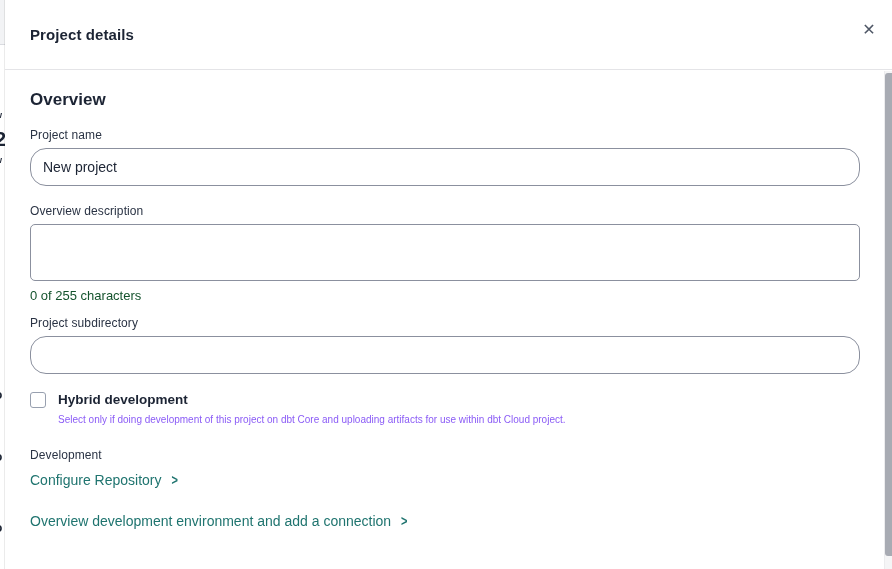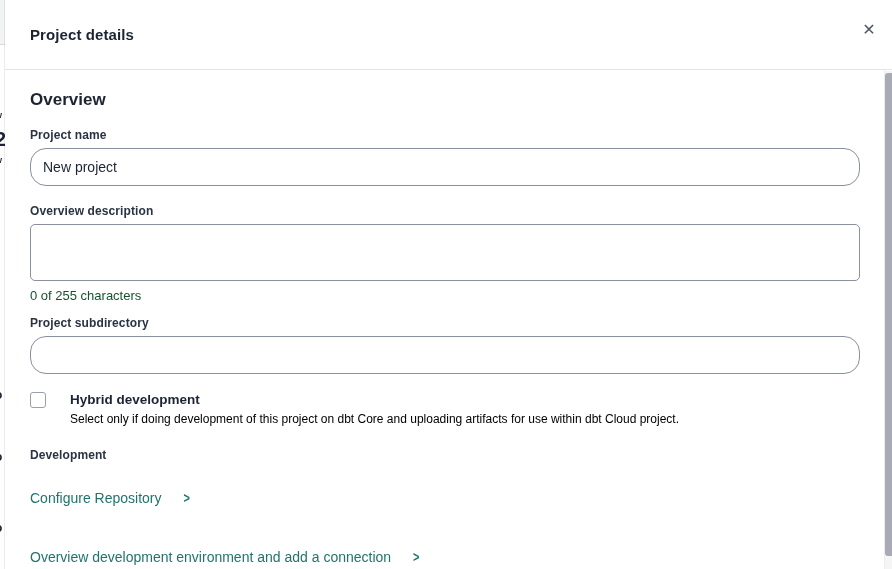--- a/index.html
+++ b/index.html
@@ -47,21 +47,21 @@
 
   .modal-body {
     position: relative; flex: 1;
     padding: 20px 40px 0 25px;
     overflow: hidden;
   }
 
   .section-title { font-size: 17px; font-weight: 700; color: #1c2434; margin-bottom: 18px; }
 
   .field-label {
-    font-size: 12px; font-weight: 700; color: #2a3344;
+    font-size: 12px; font-weight: 400; color: #2a3344;
     margin-bottom: 6px; letter-spacing: 0.1px;
   }
   .text-input {
     width: 830px; height: 38px;
     border: 1px solid #8b909e; border-radius: 16px;
     padding: 0 12px; font-size: 14px; color: #1c2434;
     font-family: "Liberation Sans", "DejaVu Sans", sans-serif;
     background: #ffffff; outline: none; display: block;
   }
   .text-area {
@@ -69,35 +69,35 @@
     border: 1px solid #8b909e; border-radius: 5px;
     padding: 8px 12px; font-size: 14px; color: #1c2434;
     font-family: "Liberation Sans", "DejaVu Sans", sans-serif;
     background: #ffffff; outline: none; resize: none; display: block;
   }
   .helper-text { font-size: 13px; color: #14532d; margin-top: 7px; }
 
   .gap-18 { height: 18px; }
   .gap-13 { height: 13px; }
 
-  .checkbox-row { display: flex; margin-top: 17px; gap: 12px; }
+  .checkbox-row { display: flex; margin-top: 17px; }
   .checkbox {
     width: 16px; height: 16px; flex: 0 0 16px;
     border: 1px solid #98a0af; border-radius: 3px;
     background: #ffffff; margin-top: 1px; cursor: pointer;
   }
   .checkbox-texts { margin-left: 12px; }
   .checkbox-label { font-size: 13.5px; font-weight: 700; color: #1c2434; line-height: 17px; }
-  .checkbox-desc { font-size: 12px; color: #000000; line-height: 19px; margin-top: 2px; }
+  .checkbox-desc { font-size: 10px; color: #8b5cf6; line-height: 19px; margin-top: 2px; }
 
   .link-section { margin-top: 19px; }
   .link-section + .link-section { margin-top: 20px; }
   .link-row {
-    display: inline-flex; align-items: center; gap: 22px;
-    margin-top: 22px; cursor: pointer; text-decoration: none;
+    display: inline-flex; align-items: center; gap: 10px;
+    margin-top: 4px; cursor: pointer; text-decoration: none;
   }
   .link-text { font-size: 14px; color: #1f746f; }
   .link-chevron { font-size: 11px; color: #1f746f; font-weight: 700; transform: scaleY(1.3); }
 
   
   .scrollbar-track {
     position: absolute; right: 0; top: 71px; bottom: 0; width: 8px;
     background: #f5f5f6; border-left: 1px solid #ececee;
   }
   .scrollbar-thumb {

